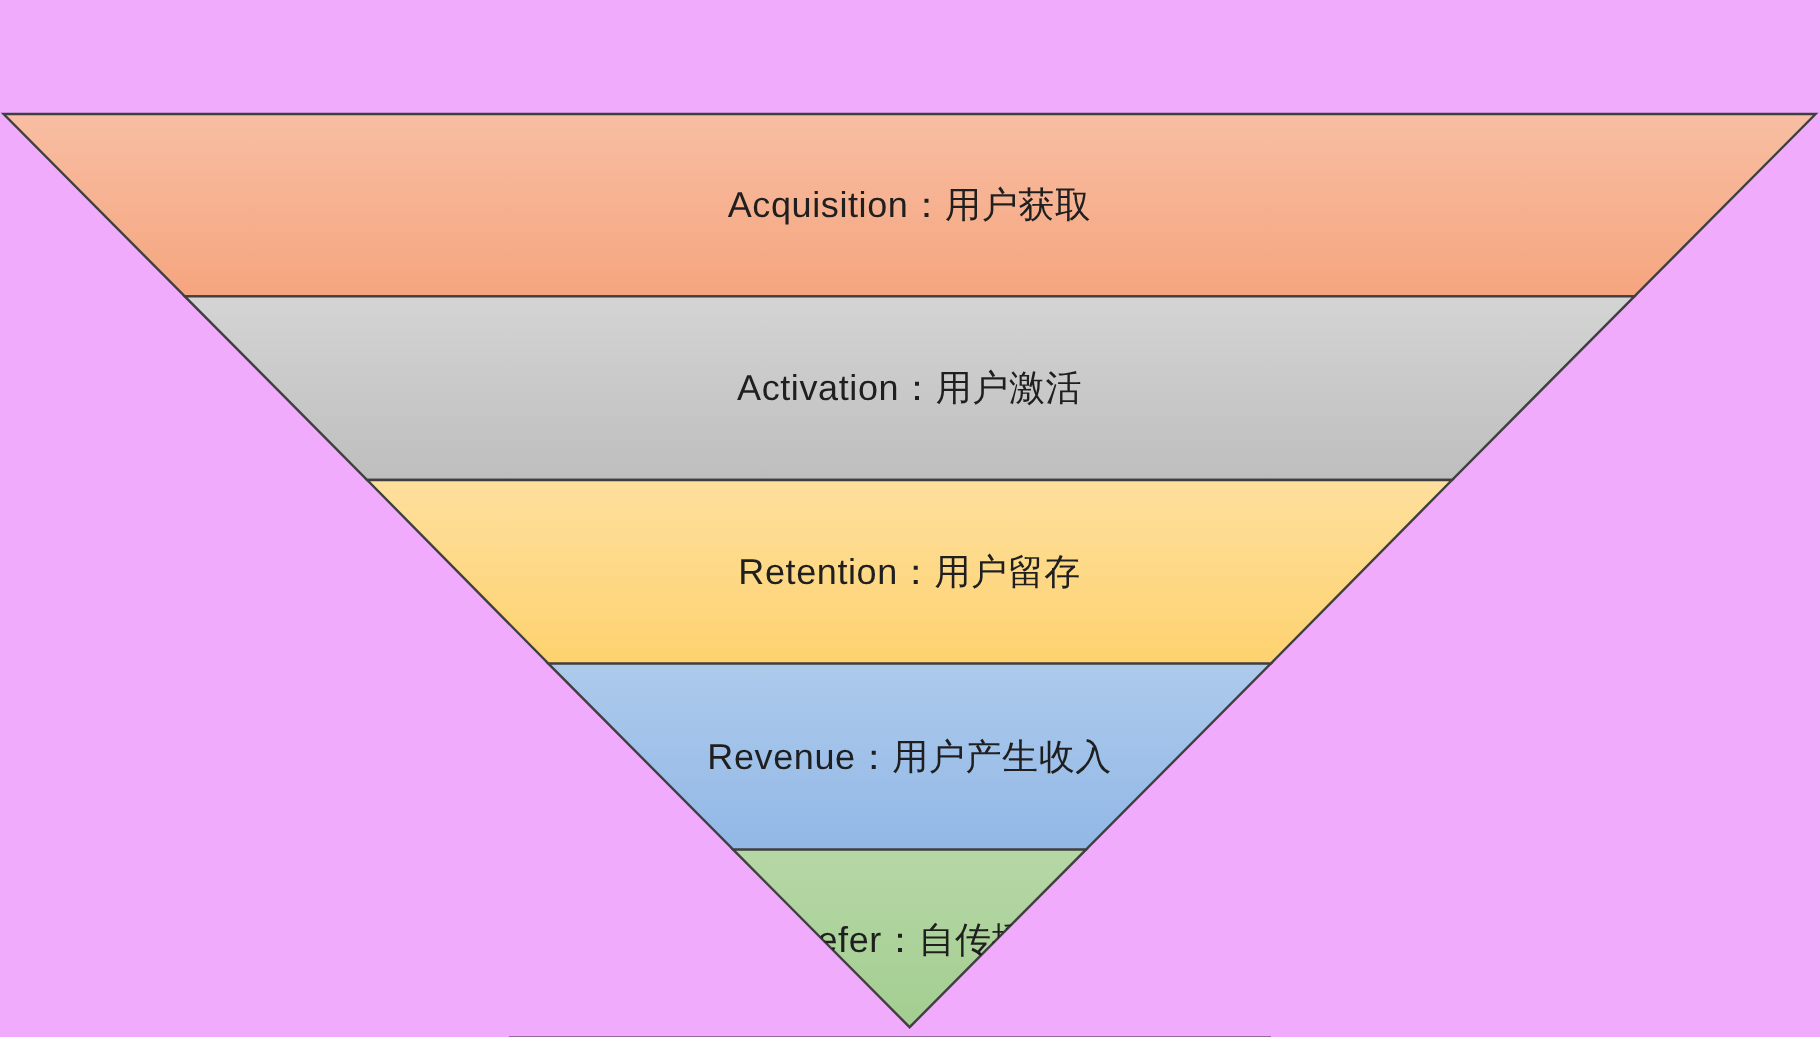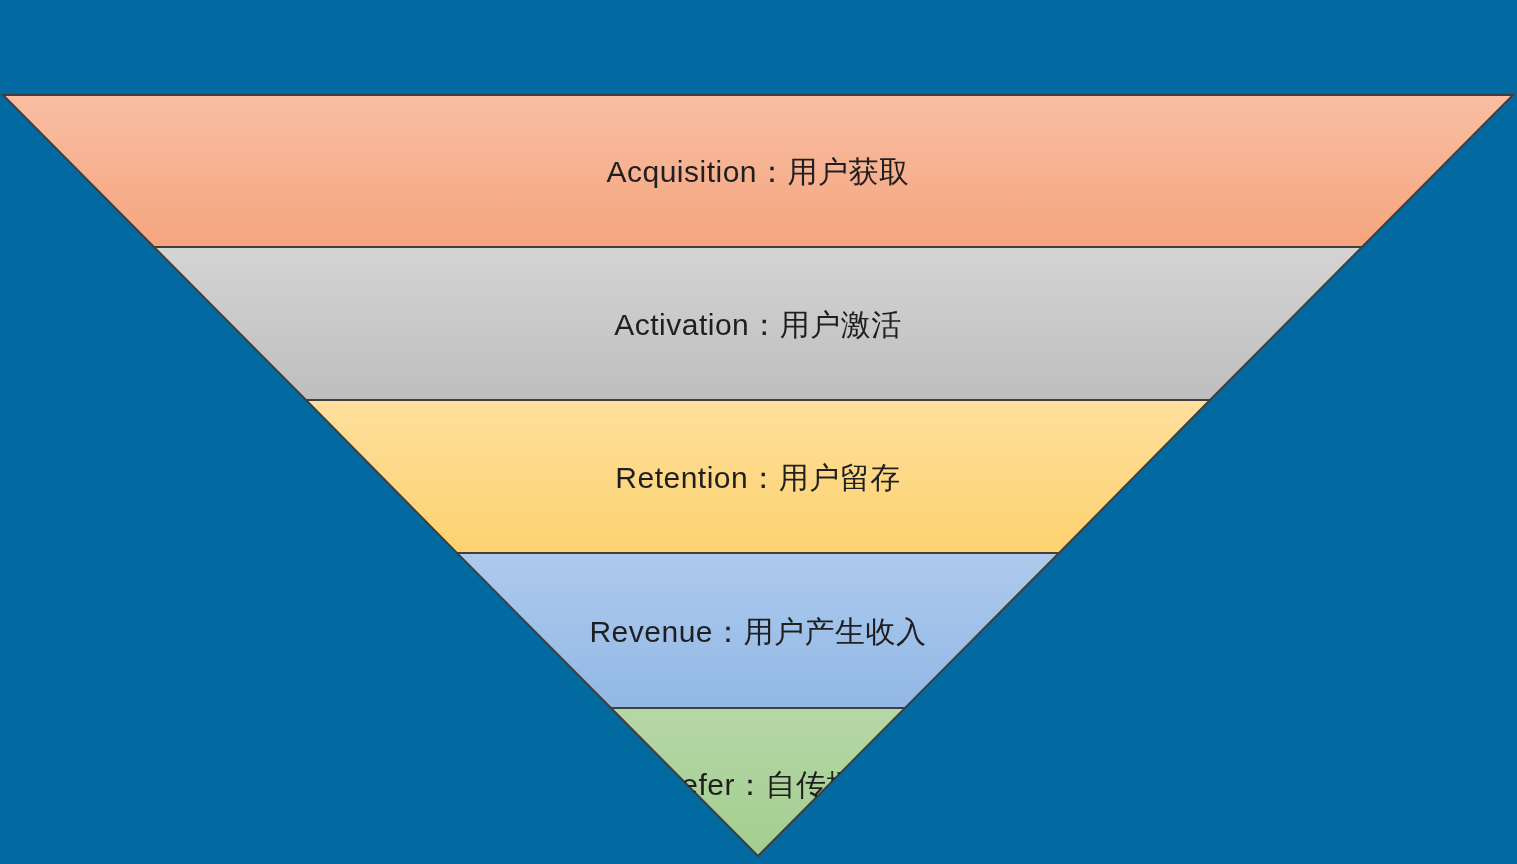--- a/index.html
+++ b/index.html
@@ -4,21 +4,21 @@
 <style>
   html, body {
     margin: 0;
     padding: 0;
     background: #000000;
   }
   .stage {
     position: relative;
     width: 1517px;
     height: 864px;
-    background: #0369a1;
+    background: #f0abfc;
     overflow: hidden;
     font-family: "Liberation Sans", "DejaVu Sans", sans-serif;
   }
   .stage svg {
     display: block;
     width: 1517px;
     height: 864px;
   }
   .funnel-label {
     font-family: "Liberation Sans", "DejaVu Sans", sans-serif;

